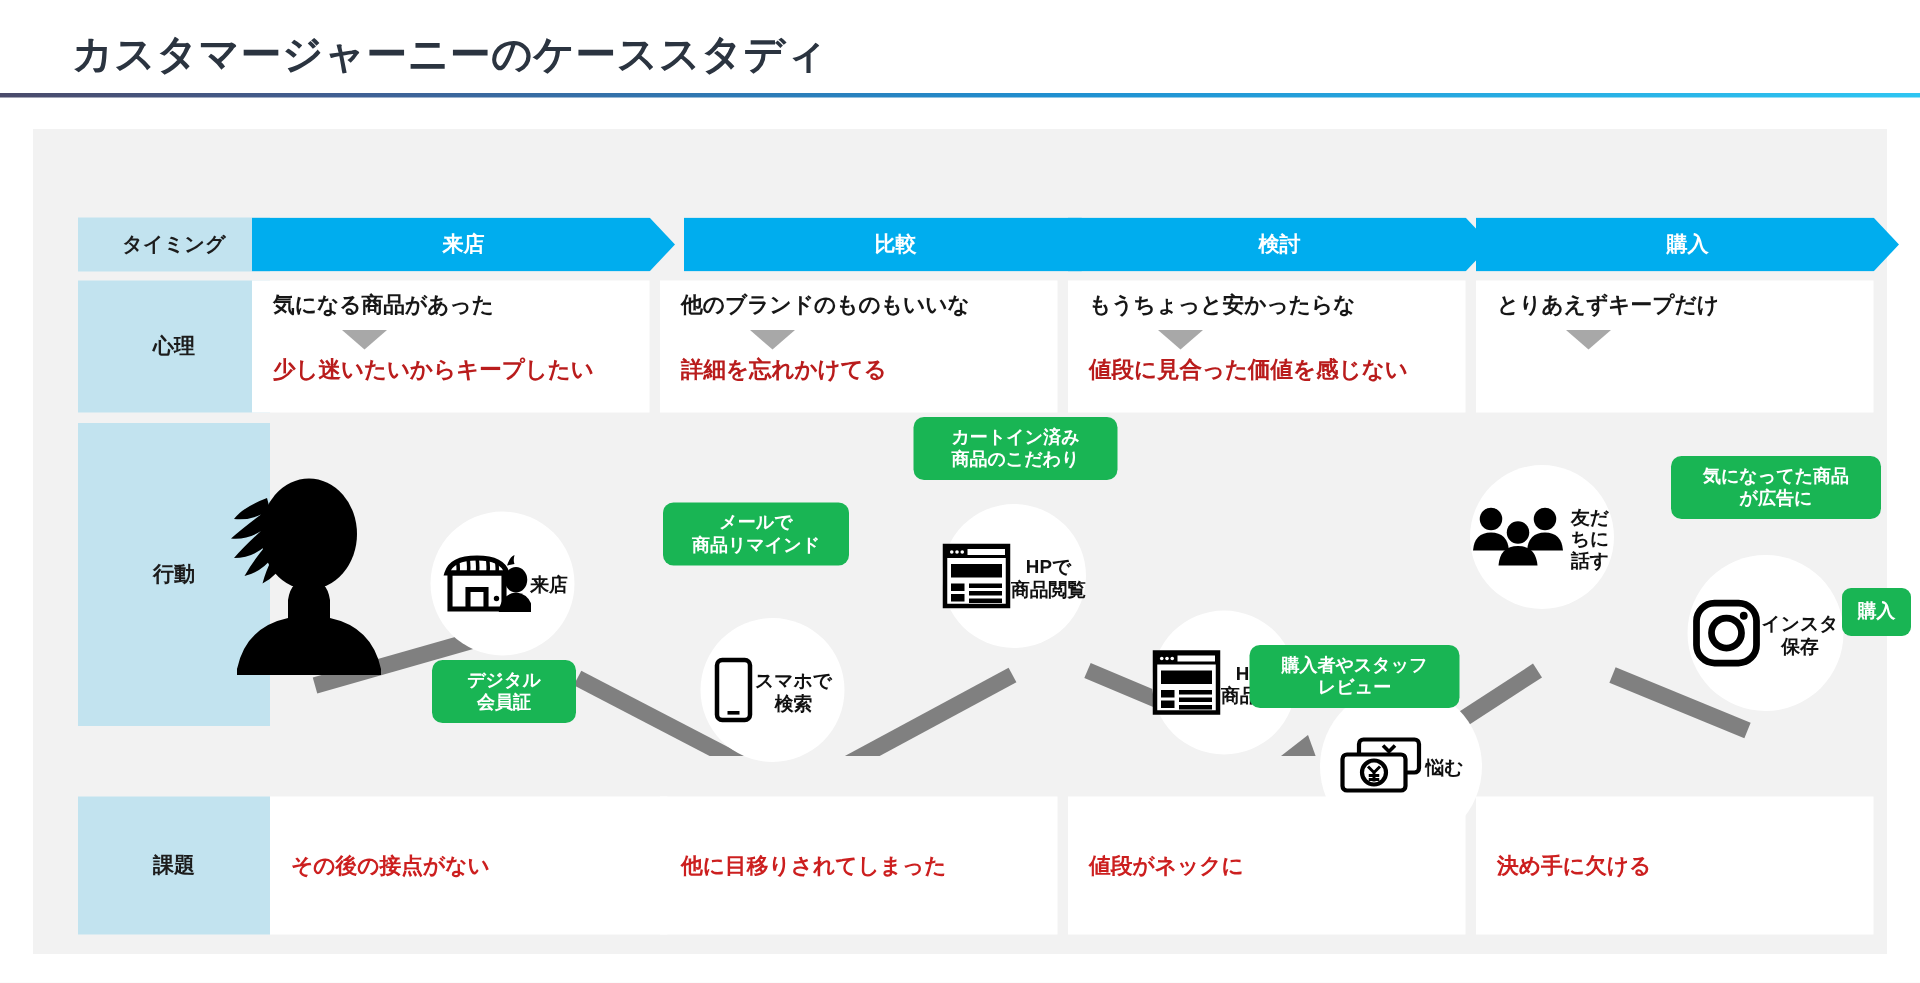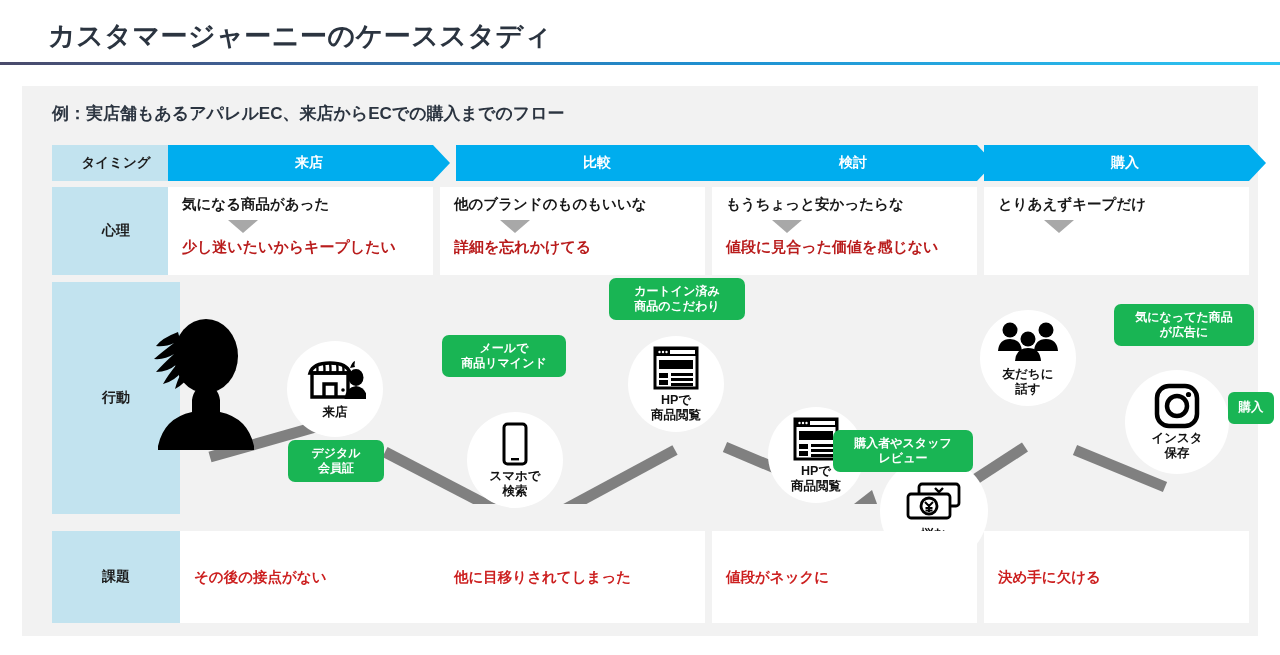--- a/index.html
+++ b/index.html
@@ -38,21 +38,21 @@
   .rowlabel {
     position: absolute; left: 30px;
     width: 128px;
     background: #c2e3ef;
     display: flex; align-items: center; justify-content: center;
     font-size: 14px; font-weight: 700; color: #1c1c1c;
     white-space: nowrap;
   }
   .rowlabel.timing { top: 59px;  height: 36px; font-size: 13.5px; }
   .rowlabel.psych  { top: 101px; height: 88px; }
-  .rowlabel.action { top: 196px; height: 232px; }
+  .rowlabel.action { top: 196px; height: 202px; }
   .rowlabel.issue  { top: 445px; height: 92px; }
 
   
   .chev {
     position: absolute; top: 59px; height: 36px;
     background: #00adee;
     display: flex; align-items: center; justify-content: center;
     color: #ffffff; font-size: 14px; font-weight: 700;
     clip-path: polygon(0 0, calc(100% - 17px) 0, 100% 50%, calc(100% - 17px) 100%, 0 100%);
   }
@@ -81,21 +81,21 @@
   
   .action-area { position: absolute; left: 158px; top: 196px; width: 1078px; height: 222px; }
   .persona { position: absolute; left: -36px; top: 32px; }
 
   .connectors { position: absolute; left: 0; top: 0; width: 1078px; height: 222px; }
 
   .node {
     position: absolute;
     width: 96px; height: 96px; border-radius: 50%;
     background: #ffffff;
-    display: flex; flex-direction: column;
+    display: flex; flex-direction: row;
     align-items: center; justify-content: center;
   }
   .node .nicon { display: flex; align-items: center; justify-content: center; height: 44px; }
   .node .nlabel {
     margin-top: 3px;
     font-size: 12.5px; font-weight: 700; color: #111111;
     text-align: center; line-height: 1.15; white-space: pre-line;
   }
 
   
@@ -124,21 +124,20 @@
 </style>
 </head>
 <body>
 
 <div id="root">
 
   <div class="page-title">カスタマージャーニーのケーススタディ</div>
   <div class="title-rule"></div>
 
   <div class="panel">
-    <div class="panel-subtitle">例：実店舗もあるアパレルEC、来店からECでの購入までのフロー</div>
 
     <div class="rowlabel timing">
         <span>タイミング</span>
       </div>
     <div class="rowlabel psych">
         <span>心理</span>
       </div>
     <div class="rowlabel action">
         <span>行動</span>
       </div>

